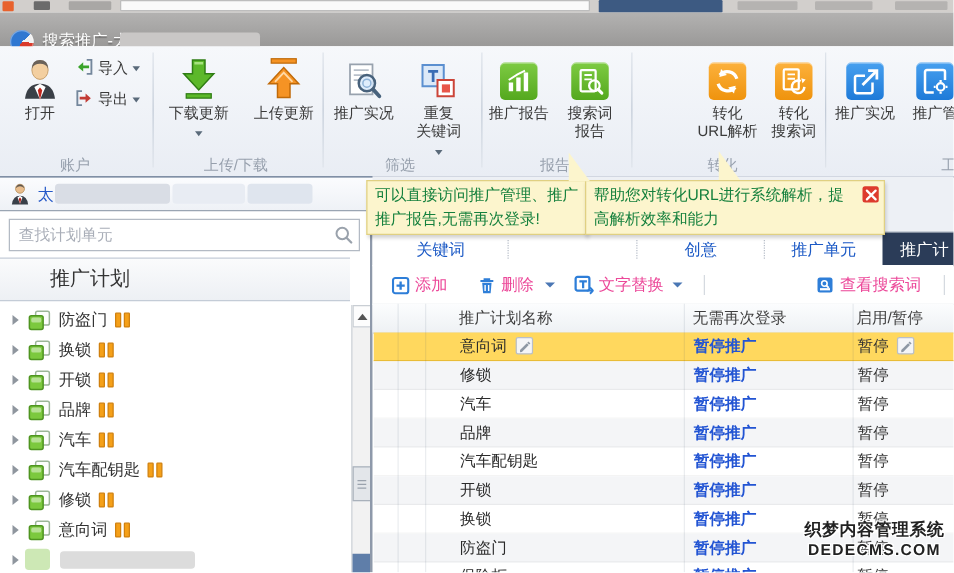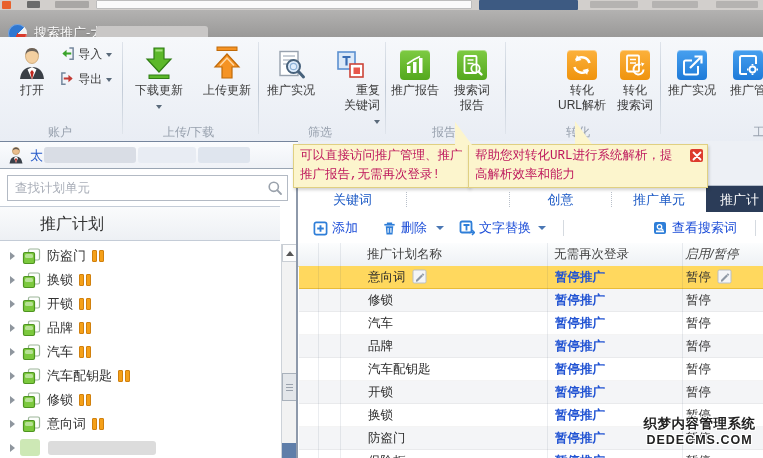--- a/index.html
+++ b/index.html
@@ -28,21 +28,21 @@
   .caret{display:inline-block;width:0;height:0;border-left:3.5px solid transparent;border-right:3.5px solid transparent;border-top:4px solid #5a6a7a;vertical-align:middle;}
   .smallbtn{position:absolute;height:22px;line-height:22px;white-space:nowrap;}
   .smallbtn svg{vertical-align:-3px;}
   .app{display:inline-flex;width:30px;height:30px;border-radius:4px;align-items:center;justify-content:center;box-shadow:inset 0 1px 0 rgba(255,255,255,.4);}
   .app.green{background:linear-gradient(#7ecb43,#54a81e);}
   .app.orange{background:linear-gradient(#fcb13c,#ef930d);}
   .app.blue{background:linear-gradient(#47a0ef,#1e7ad8);}
 
   
   .tip{position:absolute;background:#fcf5cd;border:1px solid #e0d082;box-shadow:1px 2px 3px rgba(0,0,0,.18);
-       font-size:12.5px;color:#be185d;line-height:19px;padding:2px 6px;z-index:50;overflow:hidden;font-family:Liberation Mono, monospace;}
+       font-size:12.5px;color:#15803d;line-height:19px;padding:2px 6px;z-index:50;overflow:hidden;}
   .tipline{white-space:nowrap;overflow:hidden;display:block;}
   .pointer{position:absolute;width:0;height:0;border-right:17px solid transparent;border-bottom:23px solid #fcf5cd;z-index:51;}
   #tip-close{position:absolute;right:4px;top:4px;width:13px;height:13px;background:#dd3b2d;border-radius:2px;
        display:flex;align-items:center;justify-content:center;cursor:pointer;}
 
   
   #userbar{left:0;top:141px;width:763px;height:27px;background:linear-gradient(#fbfcfe,#eef1f6);border-top:1px solid #75859d;}
   #username{left:30px;top:5px;color:#2458c8;font-size:13px;}
   .blob{position:absolute;border-radius:3px;}
 
@@ -69,21 +69,21 @@
   #vs-thumb i{display:block;width:7px;height:1px;background:#9aa2ad;}
   #vs-blue{position:absolute;left:0;top:199px;width:14px;height:16px;background:#5f7ea9;}
 
   
   #right-above{left:298px;top:141px;width:465px;height:45px;background:#edf0f5;}
   #tabbar{left:298px;top:185px;width:465px;height:27px;background:#fff;border-top:1px solid #b6bfcb;}
   .tab{position:absolute;top:0;height:27px;line-height:27px;text-align:center;color:#1b59c5;font-size:13px;cursor:pointer;}
   .tabsep{position:absolute;top:6px;height:15px;width:0;border-left:1px dotted #b9c0ca;}
   .tab.sel{background:#2b3c58;color:#fff;}
   #actionbar{left:298px;top:212px;width:465px;height:31px;background:#fff;border-bottom:1px solid #dfe3e8;}
-  .abtn{position:absolute;top:0;height:31px;line-height:31px;color:#1d4ed8;font-size:13px;white-space:nowrap;cursor:pointer;}
+  .abtn{position:absolute;top:0;height:31px;line-height:31px;color:#ec4899;font-size:13px;white-space:nowrap;cursor:pointer;}
   .abtn svg{vertical-align:-4px;margin-right:4px;}
   .acaret{position:absolute;top:14px;width:0;height:0;border-left:4px solid transparent;border-right:4px solid transparent;border-top:4.5px solid #4a77b4;cursor:pointer;}
   .absep{position:absolute;top:8px;width:1px;height:16px;background:#d5dae0;}
 
   
   #thead{left:298px;top:243px;width:465px;height:23px;background:linear-gradient(#fcfdfe,#eef1f4);border-bottom:1px solid #ced4da;}
   .th{position:absolute;top:0;height:23px;line-height:23px;font-size:12.5px;color:#3f3f3f;white-space:nowrap;}
   .trow{position:absolute;left:299px;width:464px;height:23px;box-sizing:border-box;border-bottom:1px solid rgba(0,0,0,.045);}
   .trow.alt{background:#f4f5f7;}
   .trow.sel{background:#ffd85e;border-bottom:1px solid #e9bc37;}
@@ -304,21 +304,21 @@
     </div>
 
     <div class="rbtn" style="left:262px;width:58px;">
       <span class="ricon">
           <svg width="30" height="30">
             <use href="#sym-advsearch"></use>
           </svg>
         </span>
       <span class="rlbl">推广实况</span>
     </div>
-    <div class="rbtn" style="left:322px;width:58px;text-align:right;">
+    <div class="rbtn" style="left:322px;width:58px;">
       <span class="ricon">
           <svg width="30" height="30">
             <use href="#sym-dupkw"></use>
           </svg>
         </span>
       <span class="rlbl">重复</span>
       <span class="rlbl">关键词</span>
       <span class="caret" style="margin-top:2px;"></span>
     </div>
 
@@ -577,21 +577,21 @@
       <svg width="16" height="16">
           <use href="#sym-viewsearch"></use>
         </svg><span>查看搜索词</span>
     </div>
     <div class="absep" style="left:457px;"></div>
   </div>
 
   <div class="abs" id="thead">
     <span class="th" style="left:69px;">推广计划名称</span>
     <span class="th" style="left:256px;">无需再次登录</span>
-    <span class="th" style="left:387px;font-style:italic;">启用/暂停</span>
+    <span class="th" style="left:387px;">启用/暂停</span>
   </div>
 
   <div class="trow sel" style="top:266px;">
     <span class="tc name"><span>意向词</span><svg class="editic" width="15" height="15">
           <use href="#sym-edit"></use>
         </svg></span>
     <span class="tc status">暂停推广</span>
     <span class="tc toggle"><span>暂停</span><svg class="editic" width="15" height="15">
           <use href="#sym-edit"></use>
         </svg></span>

